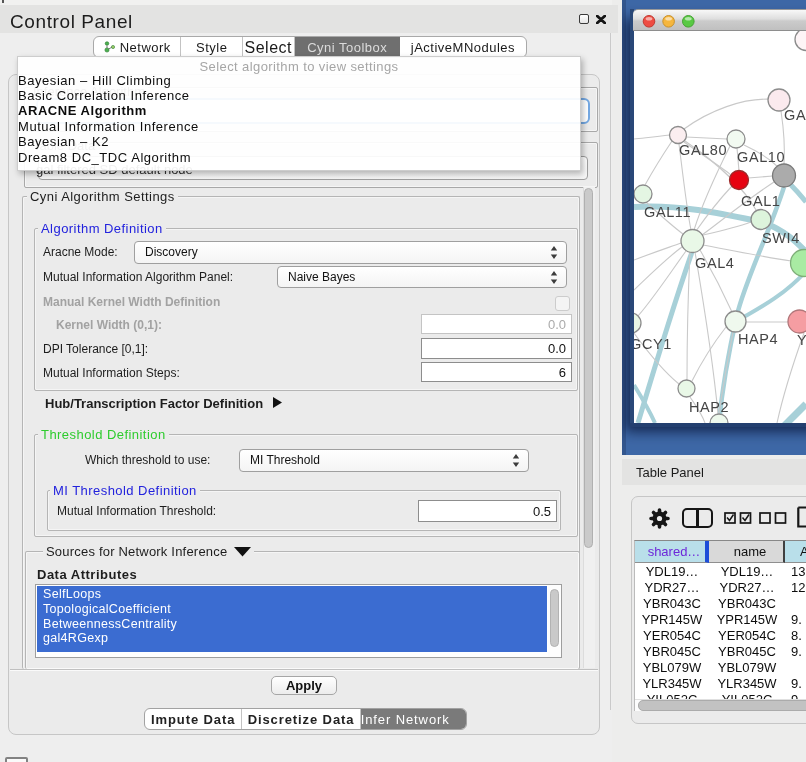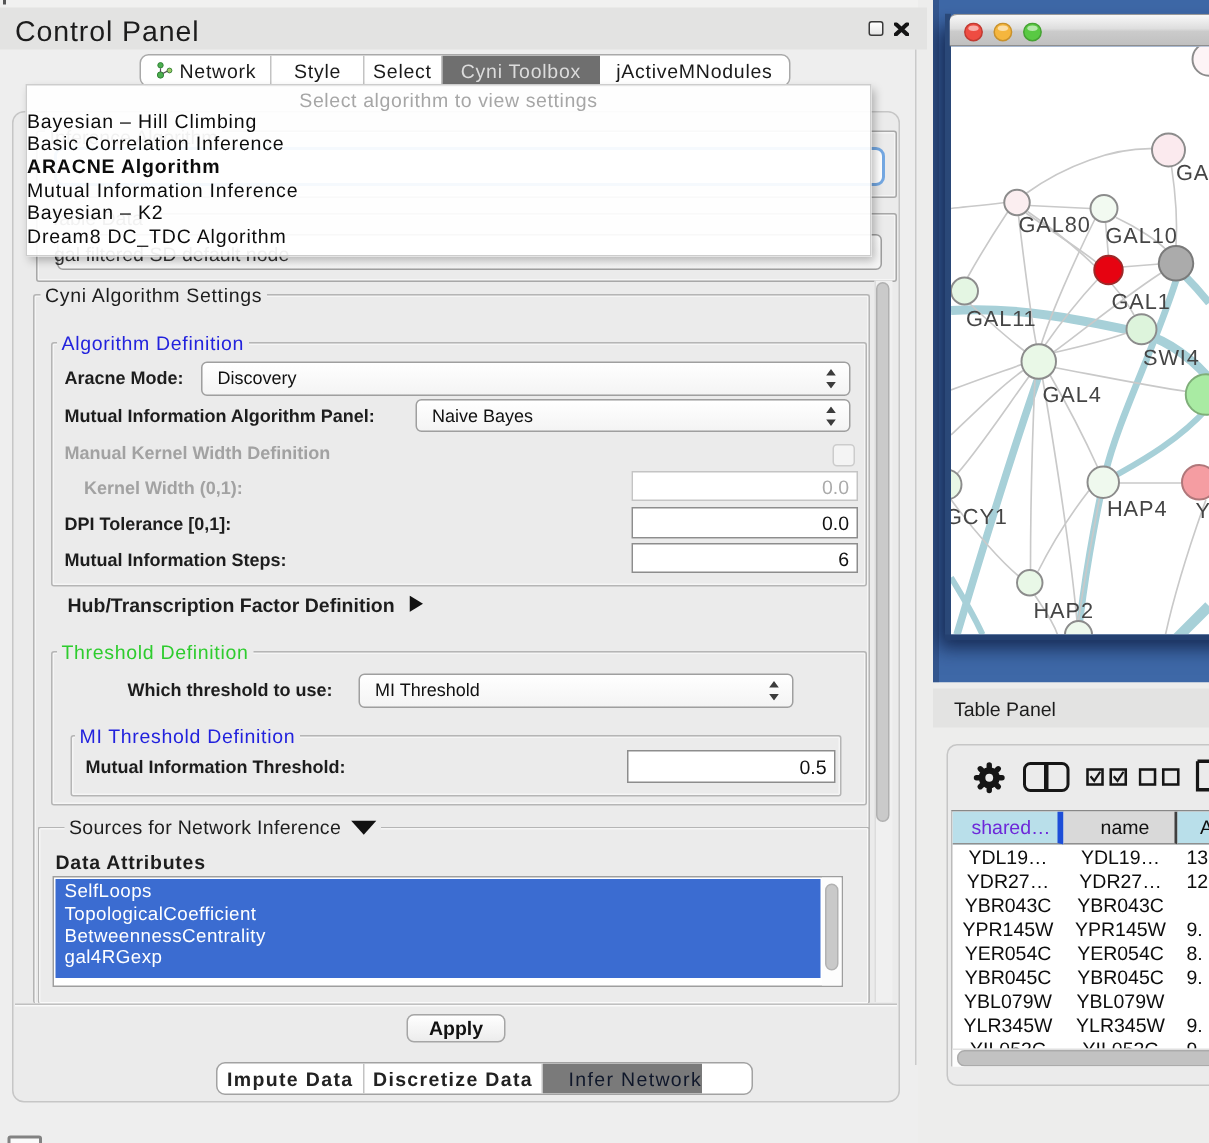--- a/index.html
+++ b/index.html
@@ -1,19 +1,19 @@
 <!DOCTYPE html>
 <html><head>
 <meta charset="utf-8">
 <style>
   html,body{margin:0;padding:0}
   body{width:806px;height:762px;overflow:hidden;background:#ededec;
        font-family:"Liberation Sans",sans-serif;position:relative}
   .a{position:absolute}
-  .lbl{font-weight:bold;font-size:12px;color:#1d1d1d;white-space:nowrap}
+  .lbl{font-weight:normal;font-size:12px;color:#1d1d1d;white-space:nowrap}
   .glbl{font-weight:bold;font-size:12px;color:#a2a2a2;white-space:nowrap}
   .fs{border:1px solid #b5b5b5;border-radius:2px;box-shadow:inset 0 0 0 1px rgba(255,255,255,.5)}
   .leg{font-size:13px;letter-spacing:.45px;background:#ebebeb;padding:0 3px;white-space:nowrap}
   .combo{background:linear-gradient(#ffffff,#f4f4f4);border:1px solid #9f9f9f;border-radius:4px}
   .combo .ctx{position:absolute;left:10px;top:3px;font-size:12px;color:#111;white-space:nowrap}
   .fld{background:#fff;border:1px solid #8d8d8d;font-size:13px;color:#111;text-align:right}
   .fld>span{position:absolute;right:5px;top:2px}
 </style>
 </head>
 <body>
@@ -32,21 +32,21 @@
 <div class="a" style="left:93px;top:36px;width:434px;height:22px;background:#fff;border:1px solid #a9a9a9;border-radius:6px;box-sizing:border-box;overflow:hidden;display:flex;letter-spacing:.5px">
   <div style="width:87px;border-right:1px solid #c3c3c3;text-align:center;font-size:13px;color:#1a1a1a;line-height:21px">
     <svg width="12" height="12" style="vertical-align:-1px" viewBox="0 0 12 12">
         <circle cx="3" cy="2.5" r="1.8" fill="#4caf50" stroke="#2e7d32" stroke-width=".6"></circle>
         <circle cx="3" cy="9" r="2.1" fill="#4caf50" stroke="#2e7d32" stroke-width=".6"></circle>
         <circle cx="9" cy="6" r="1.6" fill="#9ccc65" stroke="#2e7d32" stroke-width=".6"></circle>
         <path d="M3 4.5 3 7 M4.5 8 7.6 6.4" stroke="#555" stroke-width=".8" fill="none"></path>
       </svg>
     Network</div>
   <div style="width:61px;border-right:1px solid #c3c3c3;text-align:center;font-size:13px;color:#1a1a1a;line-height:21px">Style</div>
-  <div style="width:51px;border-right:1px solid #c3c3c3;text-align:center;font-size:13px;color:#1a1a1a;line-height:21px">Select</div>
+  <div style="width:51px;border-right:1px solid #c3c3c3;text-align:center;font-size:16px;color:#1a1a1a;line-height:21px">Select</div>
   <div style="width:106px;background:#6f6f6f;text-align:center;font-size:13px;color:#dcdcdc;line-height:21px">Cyni Toolbox</div>
   <div style="width:127px;text-align:center;font-size:13px;color:#1a1a1a;line-height:21px">jActiveMNodules</div>
 </div>
 
 <div class="a" style="left:8px;top:74px;width:592px;height:661px;background:#ebebeb;border:1px solid #c6c6c6;border-radius:8px;box-sizing:border-box"></div>
 
 <div class="a fs" style="left:24px;top:87px;width:572px;height:43px;border-color:#a8a8a8"></div>
 <div class="a" style="left:30px;top:84px;font-size:13px;color:#3a3a3a;background:#ebebeb;padding:0 3px">Inference Algorithm</div>
 <div class="a" style="left:36px;top:98px;width:554px;height:26px;background:#fff;border:2.5px solid #74a8e2;border-radius:6px;box-sizing:border-box"></div>
 <div class="a fs" style="left:24px;top:142px;width:572px;height:44px;border-color:#a8a8a8"></div>
@@ -129,24 +129,24 @@
 <div class="a" style="left:548px;top:585px;width:13px;height:72px;background:#fdfdfd"></div>
 <div class="a" style="left:550px;top:589px;width:9px;height:58px;background:#c9c9c9;border:1px solid #b2b2b2;border-radius:5px;box-sizing:border-box"></div>
 
 <div class="a" style="left:583px;top:187px;width:11px;height:481px;background:#f0f0f0;border-left:1px solid #dcdcdc"></div>
 <div class="a" style="left:584px;top:188px;width:9px;height:360px;background:#cacaca;border:1px solid #b0b0b0;border-radius:5px;box-sizing:border-box"></div>
 
 <div class="a" style="left:10px;top:669px;width:588px;height:1px;background:#c0c0c0"></div>
 <div class="a" style="left:10px;top:670px;width:588px;height:1px;background:#fafafa"></div>
 <div class="a" style="left:271px;top:676px;width:66px;height:19px;background:linear-gradient(#ffffff,#ececec);border:1px solid #a6a6a6;border-radius:5px;box-sizing:border-box;text-align:center;font-size:13px;font-weight:bold;color:#111;line-height:17px">Apply</div>
 
-<div class="a" style="left:144px;top:708px;width:358px;height:22px;background:#fff;border:1px solid #a2a2a2;border-radius:6px;box-sizing:border-box;overflow:hidden;display:flex;letter-spacing:.9px">
+<div class="a" style="left:144px;top:708px;width:323px;height:22px;background:#fff;border:1px solid #a2a2a2;border-radius:6px;box-sizing:border-box;overflow:hidden;display:flex;letter-spacing:.9px">
   <div style="width:97px;border-right:1px solid #c3c3c3;text-align:center;font-size:13px;font-weight:bold;color:#222;line-height:21px">Impute Data</div>
   <div style="width:118px;border-right:1px solid #c3c3c3;text-align:center;font-size:13px;font-weight:bold;color:#222;line-height:21px">Discretize Data</div>
-  <div style="width:106px;background:#7a7a7a;text-align:right;font-size:13px;color:#0f172a;line-height:21px">Infer Network</div>
+  <div style="width:106px;background:#7a7a7a;text-align:left;font-size:13px;color:#ffffff;line-height:21px">Infer Network</div>
 </div>
 
 <div class="a" style="left:5px;top:757px;width:19px;height:12px;background:#fafafa;border:2px solid #828282;border-radius:2px"></div>
 
 <div class="a" style="left:17px;top:56px;width:564px;height:115px;background:rgba(255,255,255,0.93);border:1px solid #cdcdcd;box-shadow:2px 3px 6px rgba(0,0,0,0.28);box-sizing:border-box"></div>
 <div class="a" style="left:17px;top:59px;width:564px;text-align:center;font-size:13px;letter-spacing:.4px;color:#a6a6a6">Select algorithm to view settings</div>
 <div class="a" style="left:18px;top:72.5px;font-size:13px;letter-spacing:.55px;color:#0c0c0c;line-height:15.4px">Bayesian – Hill Climbing<br>Basic Correlation Inference<br><b>ARACNE Algorithm</b><br>Mutual Information Inference<br>Bayesian – K2<br>Dream8 DC_TDC Algorithm</div>
 
 <div class="a" style="left:610px;top:33px;width:1px;height:677px;background:#cacaca"></div>
 <div class="a" style="left:622px;top:0;width:184px;height:455px;background:#3e68a7;overflow:hidden">

